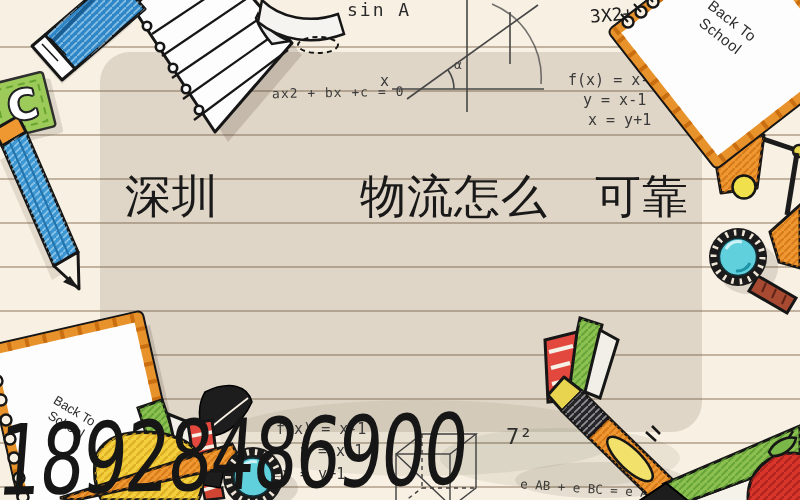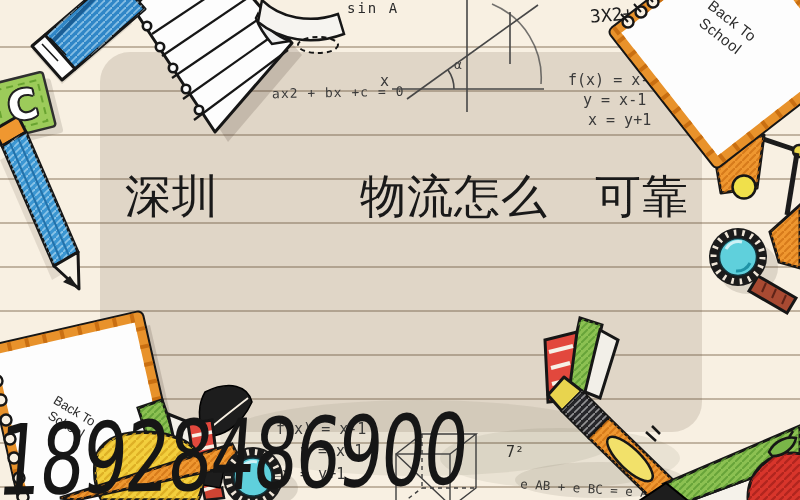--- a/index.html
+++ b/index.html
@@ -40,32 +40,32 @@
     transform:scaleY(1.4) skewX(-7deg) rotate(-1deg); transform-origin:0 0;
   }
 </style>
 </head>
 <body>
 
 <div class="stage">
 
   <div class="panel"></div>
 
-  <div class="t" style="left:347px; top:1px; font-size:14px; letter-spacing:2px; color:#2a2a2a;">sin A</div>
+  <div class="t" style="left:347px; top:1px; font-size:18px; letter-spacing:2px; color:#2a2a2a;">sin A</div>
   <div class="t" style="left:380px; top:74px; font-size:15px;">x</div>
   <div class="t" style="left:454px; top:58px; font-size:13px;">α</div>
   <div class="t" style="left:272px; top:86px; font-size:13px; letter-spacing:1px; transform:rotate(-1deg);">ax2 + bx +c = 0</div>
   <div class="t" style="left:590px; top:6px; font-size:18px; color:#1d1d1d; transform:rotate(-5deg);">3X2+</div>
   <div class="t" style="left:568px; top:73px; font-size:15px;">f(x) = x-1</div>
   <div class="t" style="left:583px; top:93px; font-size:15px;">y = x-1</div>
   <div class="t" style="left:588px; top:113px; font-size:15px;">x = y+1</div>
   <div class="t" style="left:276px; top:422px; font-size:15px;">f(x) = x-1</div>
   <div class="t" style="left:300px; top:444px; font-size:15px;">y = x-1</div>
   <div class="t" style="left:282px; top:467px; font-size:15px;">x = y+1</div>
-  <div class="t" style="left:506px; top:445px; font-size:15px; color:#2e2e2e;">7²</div>
+  <div class="t" style="left:506px; top:426px; font-size:22px; color:#2e2e2e;">7²</div>
   <div class="t" style="left:520px; top:483px; font-size:12.5px; transform:rotate(4deg);">e AB + e BC = e AB</div>
 
   <svg class="doodles" width="800" height="500" viewBox="0 0 800 500">
     <defs>
       <pattern id="hO" patternUnits="userSpaceOnUse" width="7" height="7">
         <path d="M-1,8 L8,-1" stroke="#cf7113" stroke-width="2.2" opacity="0.75"></path>
       </pattern>
       <pattern id="hY" patternUnits="userSpaceOnUse" width="8" height="8">
         <path d="M-1,9 L9,-1" stroke="#d9a91f" stroke-width="2.4" opacity="0.8"></path>
       </pattern>

